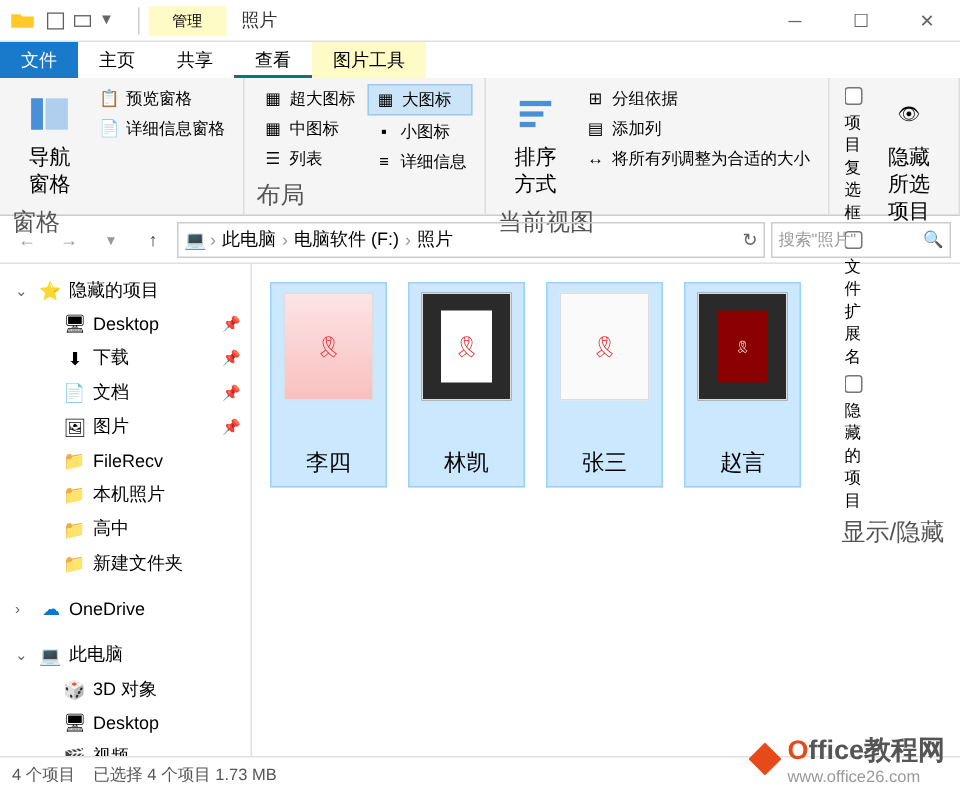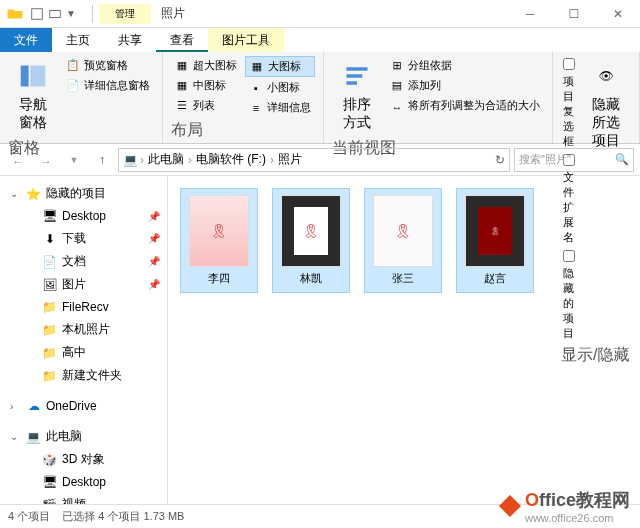--- a/index.html
+++ b/index.html
@@ -53,21 +53,21 @@
     .tree-item .expand { width: 12px; color: #666; font-size: 10px; }
     .tree-item .icon { width: 16px; height: 16px; display: flex; align-items: center; justify-content: center; }
     .tree-item .pin { margin-left: auto; color: #999; font-size: 10px; }
     .tree-item.level1 { padding-left: 10px; }
     .tree-item.level2 { padding-left: 26px; }
     
     .main-area { flex: 1; padding: 12px; display: flex; gap: 14px; align-content: flex-start; flex-wrap: wrap; }
     .file-item { width: 78px; display: flex; flex-direction: column; align-items: center; gap: 4px; padding: 6px; cursor: pointer; }
     .file-item.selected { background: #cce8ff; border: 1px solid #99d1ff; }
     .file-item .thumb { width: 60px; height: 72px; background: #f0f0f0; border: 1px solid #ddd; display: flex; align-items: center; justify-content: center; font-size: 10px; color: #aaa; position: relative; }
-    .file-item .filename { font-size: 11px; text-align: center; }
+    .file-item .filename { font-size: 15px; text-align: center; margin-top: 28px; }
     
     .thumb.pink { background: linear-gradient(#fde4e4, #f8c0c0); }
     .thumb.dark { background: #2a2a2a; }
     .thumb.white { background: #fafafa; }
     .ribbon-sym { color: #d33; font-size: 14px; }
     
     .statusbar { height: 24px; border-top: 1px solid #e0e0e0; display: flex; align-items: center; padding: 0 8px; font-size: 11px; color: #555; gap: 12px; }
     
     .watermark { position: absolute; right: 10px; bottom: 4px; display: flex; align-items: center; gap: 4px; }
     .watermark .logo { width: 22px; height: 22px; background: #e64a19; clip-path: polygon(50% 0, 100% 50%, 50% 100%, 0 50%); }

